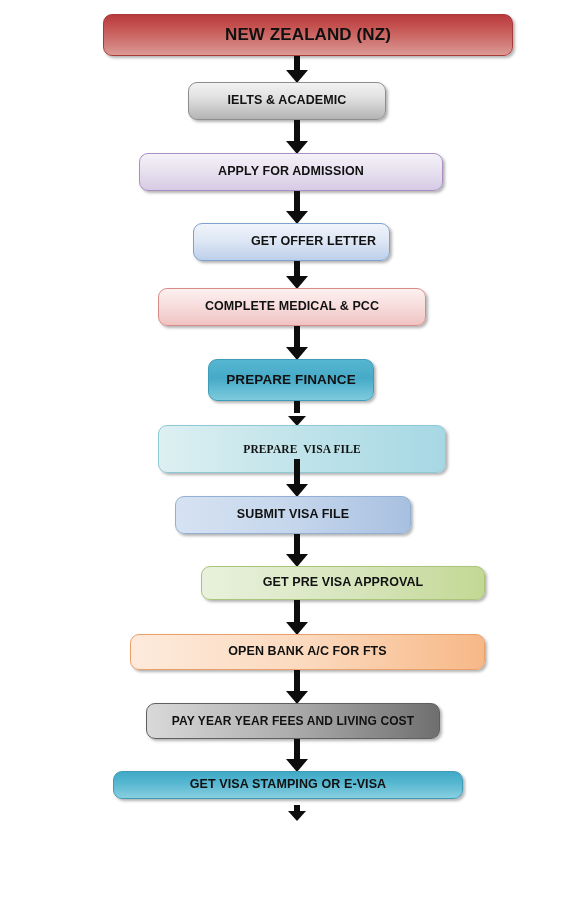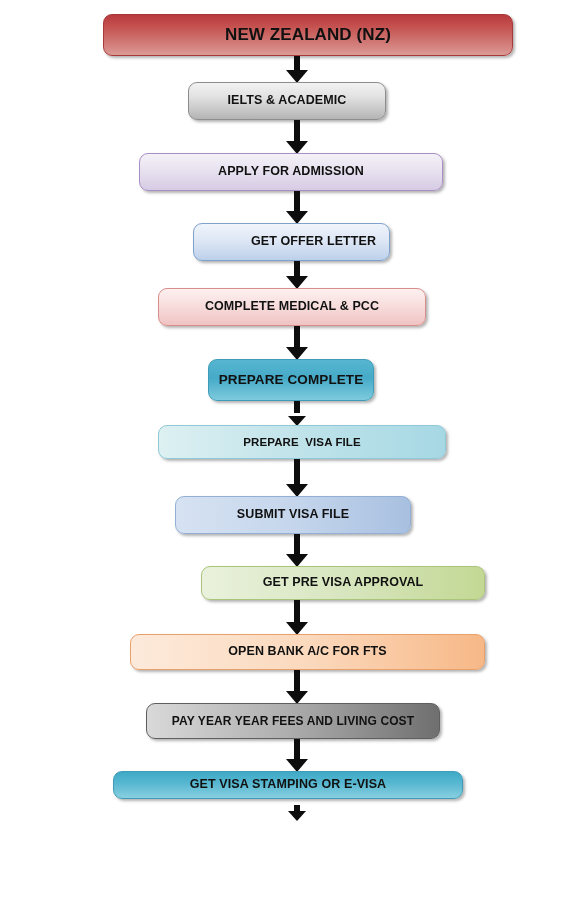--- a/index.html
+++ b/index.html
@@ -105,24 +105,25 @@
     background: linear-gradient(to bottom, #fdf0f0 0%, #f7dedd 45%, #efc3c2 100%);
     border: 1px solid #d98d8b;
   }
   .n-finance {
     left: 208px; top: 359px; width: 166px; height: 42px;
     font-size: 13.5px;
     background: linear-gradient(to bottom, #57b6d1 0%, #45aac8 45%, #7ecbdd 100%);
     border: 1px solid #3f9cb8;
   }
   .n-prepvisa {
-    left: 158px; top: 425px; width: 288px; height: 34px;
+    left: 158px; top: 425px; width: 288px; height: 48px;
     font-size: 11.5px;
     background: linear-gradient(to right, #ddf0f2 0%, #c2e4ea 45%, #a6d8e4 100%);
     border: 1px solid #8fc8d6;
+    font-family: Liberation Serif, serif;
   }
   .n-submitvisa {
     left: 175px; top: 496px; width: 236px; height: 38px;
     font-size: 12.5px;
     background: linear-gradient(to right, #d6e2f2 0%, #c5d6ec 50%, #a8c0e0 100%);
     border: 1px solid #93b0d4;
   }
   .n-previsa {
     left: 160px; top: 566px; width: 284px; height: 34px;
     font-size: 12.5px;
@@ -225,21 +226,21 @@
   <div class="node n-medical">
     <span class="label">COMPLETE MEDICAL &amp; PCC</span>
   </div>
 
   <div class="arrow a5">
     <span class="stem"></span>
     <span class="head"></span>
   </div>
 
   <div class="node n-finance">
-    <span class="label">PREPARE COMPLETE</span>
+    <span class="label">PREPARE FINANCE</span>
   </div>
 
   <div class="arrow a6 short">
     <span class="stem"></span>
     <span class="head"></span>
   </div>
 
   <div class="node n-prepvisa">
     <span class="label">PREPARE  VISA FILE</span>
   </div>

